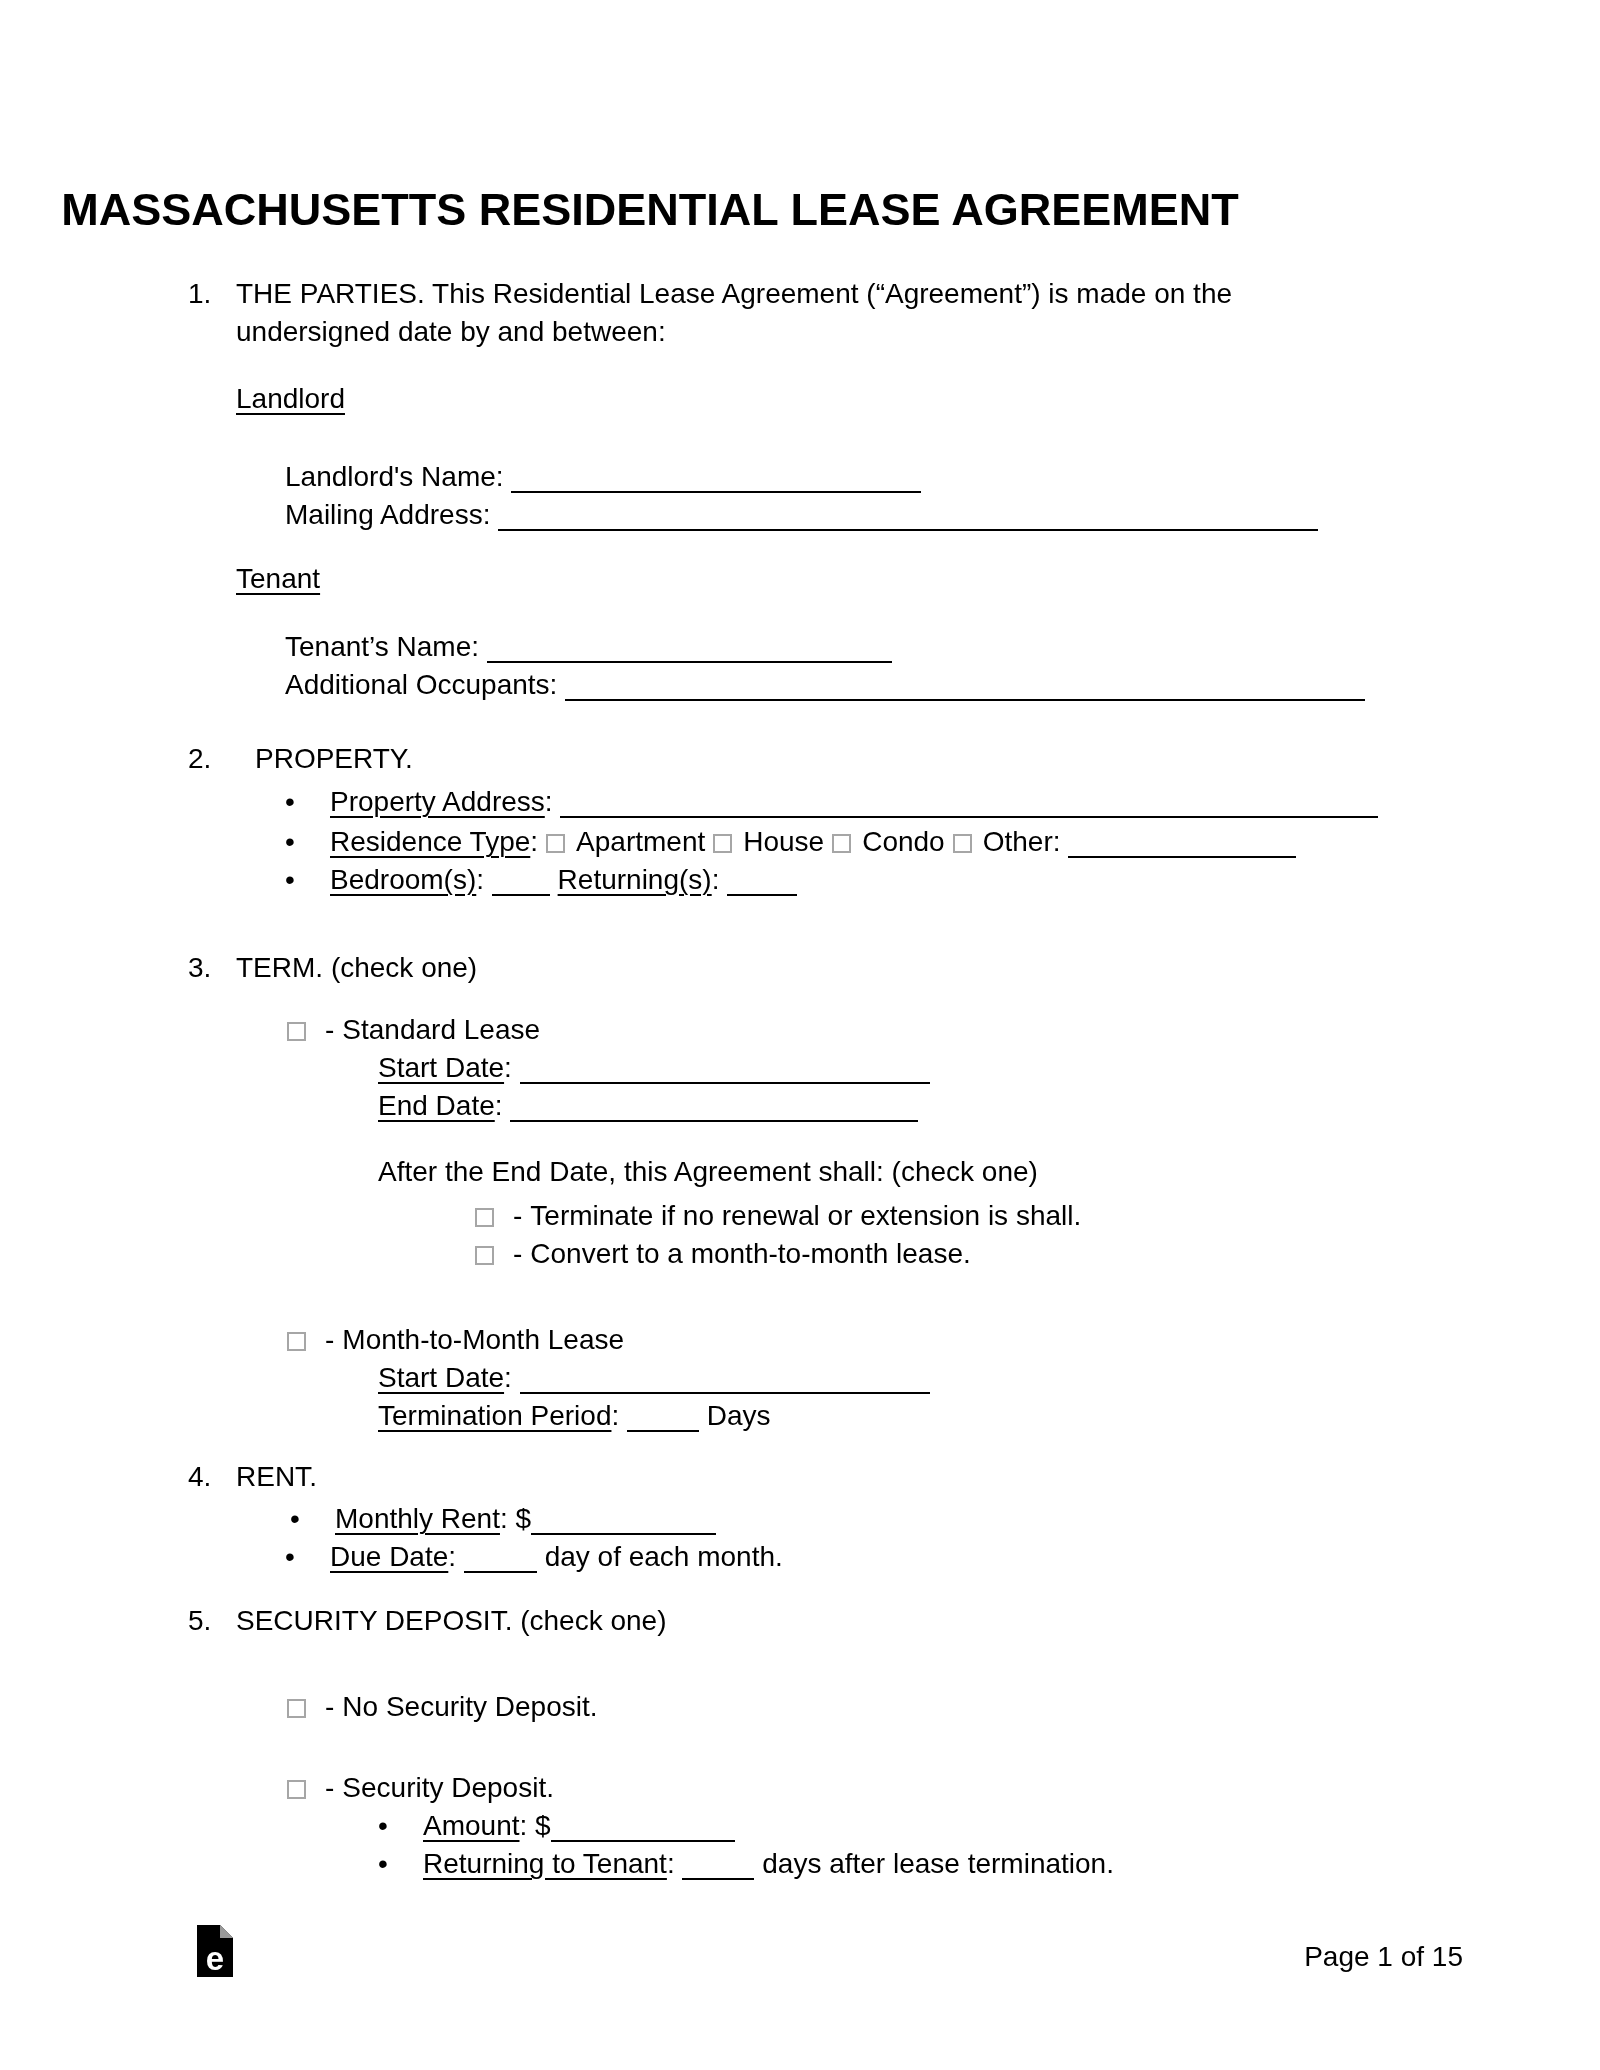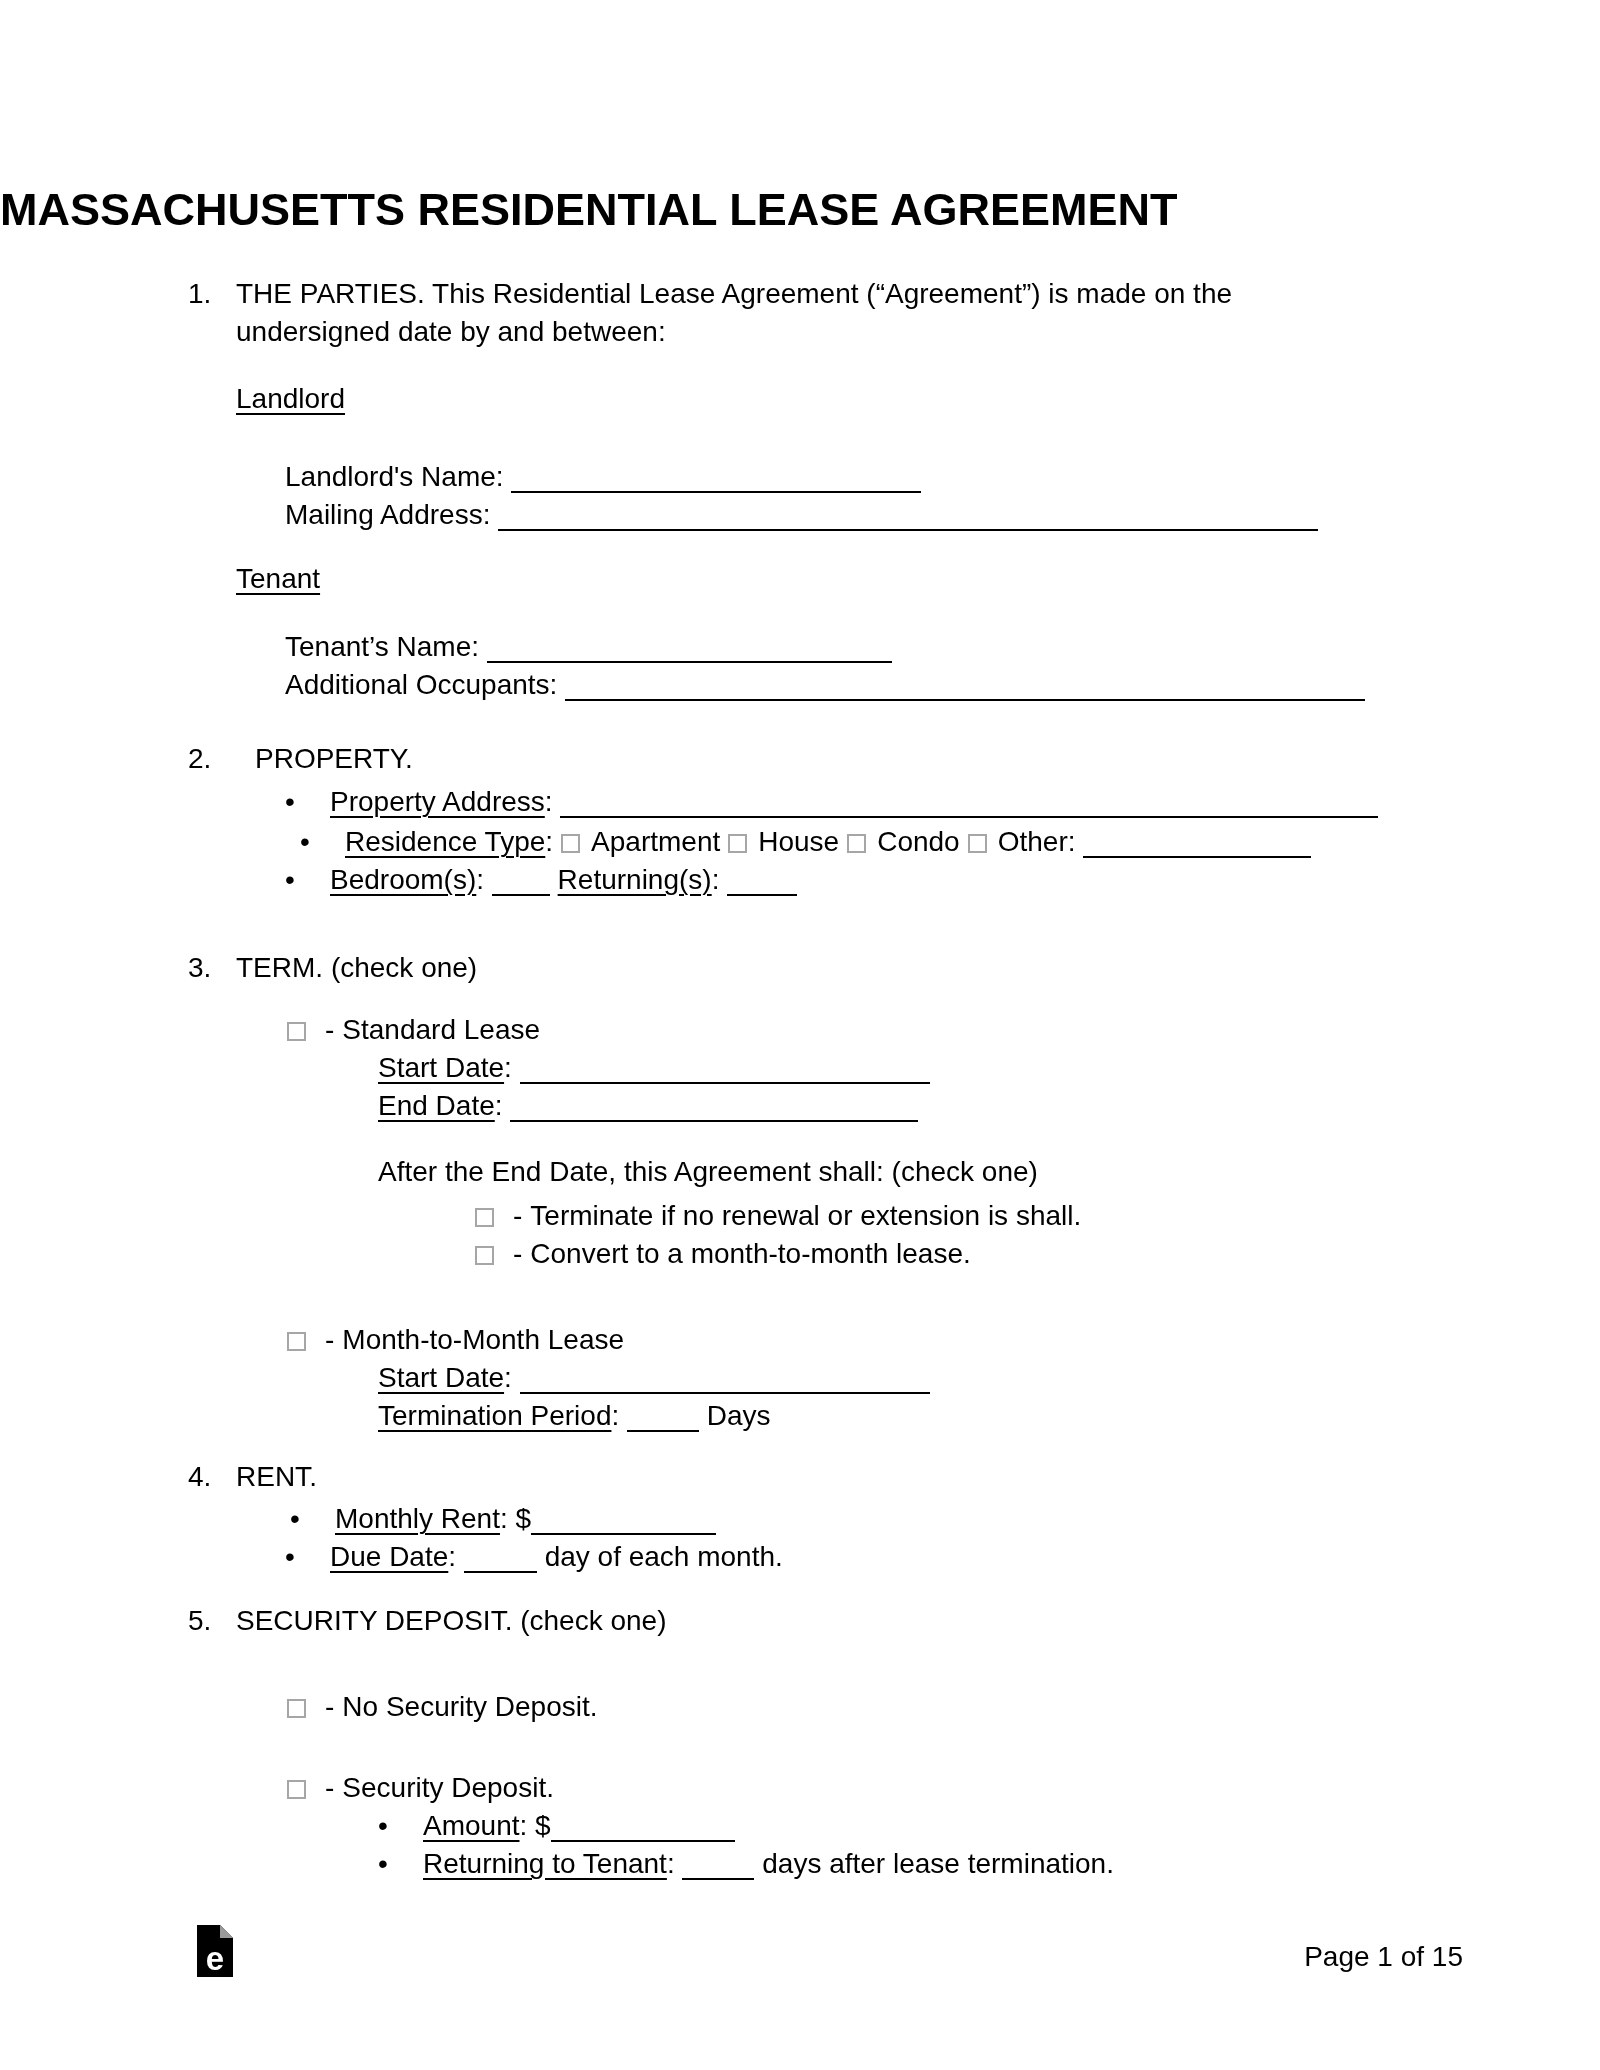--- a/index.html
+++ b/index.html
@@ -3,21 +3,21 @@
 <meta charset="utf-8">
 <style>
   html,body { margin:0; padding:0; background:#ffffff; }
   .page {
     position:relative; width:1600px; height:2070px; background:#ffffff;
     font-family:"Liberation Sans", sans-serif; font-size:28px; line-height:38px;
     color:#000;
   }
   .line { position:absolute; white-space:nowrap; }
   .title {
-    position:absolute; top:184px; left:0; width:1300px; text-align:left;
+    position:absolute; top:184px; left:0; width:1300px; text-align:center;
     font-size:45px; font-weight:bold; line-height:52px; letter-spacing:0px;
   }
   .b { font-weight:normal; }
   .ul { text-decoration:underline; text-decoration-thickness:2px; text-underline-offset:5px; }
   .blank { display:inline-block; height:1px; border-bottom:2px solid #000; vertical-align:-7px; }
   .cb {
     display:inline-block; width:15px; height:15px; border:2px solid #a6a6a6;
     background:#fff; vertical-align:-2px;
   }
   .cbrow > .cb { margin-right:19px; }
@@ -66,21 +66,21 @@
     <span class="blank" style="width:800px;"></span>
   </div>
 
   <div class="line" style="left:188px; top:740px;">2.</div>
   <div class="line" style="left:236px; top:740px;margin-left:19px;"><span class="b">PROPERTY</span><span>.</span></div>
 
   <div class="line" style="left:285px; top:783px;">
     <span class="bullet">•</span><span class="ul">Property Address</span><span>:</span>
     <span class="blank" style="width:818px;"></span>
   </div>
-  <div class="line" style="left:300px; top:823px;">
+  <div class="line" style="left:285px; top:823px;">
     <span class="bullet">•</span><span class="ul">Residence Type</span><span>:</span><span class="cb cb-inline"></span><span>Apartment</span><span class="cb cb-inline"></span><span>House</span><span class="cb cb-inline"></span><span>Condo</span><span class="cb cb-inline"></span><span>Other</span><span>:</span>
     <span class="blank" style="width:228px;"></span>
   </div>
   <div class="line" style="left:285px; top:861px;">
     <span class="bullet">•</span><span class="ul">Bedroom(s)</span><span>:</span>
     <span class="blank" style="width:58px;"></span>
     <span class="ul">Returning(s)</span><span>:</span>
     <span class="blank" style="width:70px;"></span>
   </div>
 

